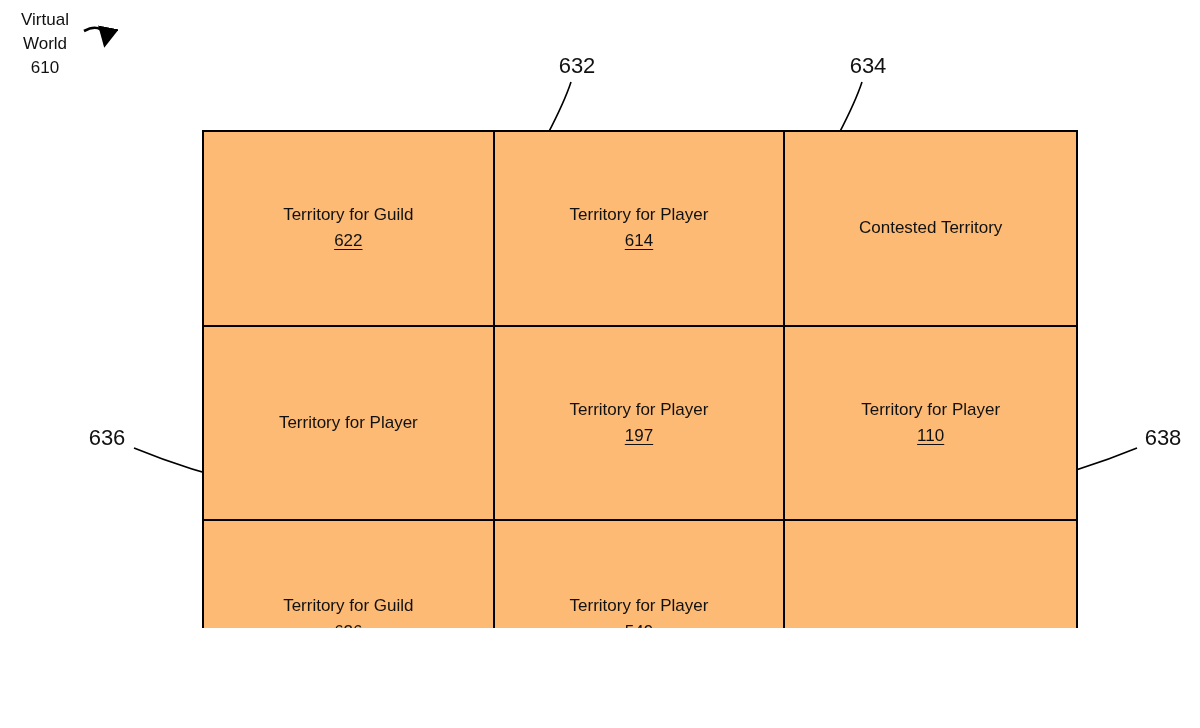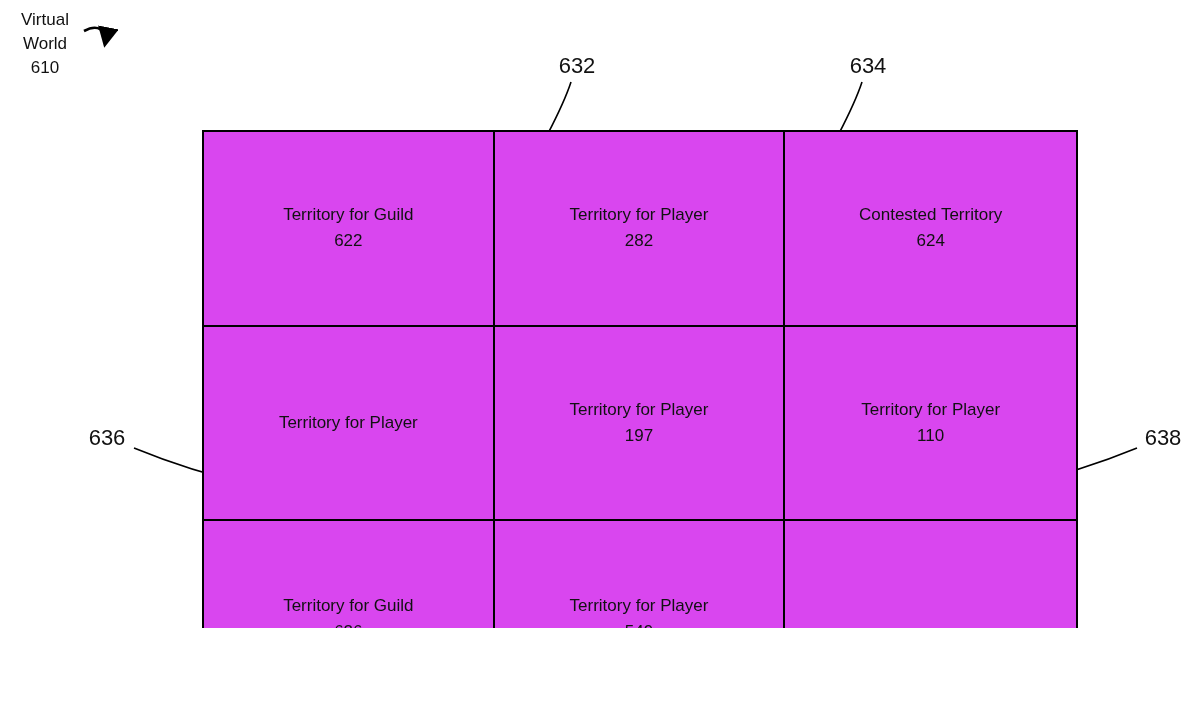--- a/index.html
+++ b/index.html
@@ -50,40 +50,41 @@
     position: absolute;
     left: 202px;
     top: 130px;
     width: 876px;
     height: 588px;
     border: 2px solid #000000;
     box-sizing: border-box;
     display: grid;
     grid-template-columns: 1fr 1fr 1fr;
     grid-template-rows: 1fr 1fr 1fr;
-    background: #d946ef;
+    background: #fdba74;
   }
   .grid-cell {
     border-right: 2px solid #000000;
     border-bottom: 2px solid #000000;
     display: flex;
     align-items: center;
     justify-content: center;
     box-sizing: border-box;
     padding: 6px 28px;
   }
   .grid-cell.col-last { border-right: none; }
   .grid-cell.row-last { border-bottom: none; }
   .cell-inner {
     text-align: center;
     font-size: 17px;
     line-height: 26px;
     color: #111111;
   }
   .cell-ref {
+    text-decoration: underline;
     text-underline-offset: 3px;
   }
 </style>
 </head>
 <body>
 
 <div class="canvas">
 
   <svg class="svg-overlay" viewBox="0 0 1200 728" xmlns="http://www.w3.org/2000/svg">
     <defs>
@@ -114,28 +115,27 @@
     <div class="grid-cell">
       <div class="cell-inner">
         <div class="cell-name">Territory for Guild</div>
         <div class="cell-ref">622</div>
       </div>
     </div>
 
     <div class="grid-cell">
       <div class="cell-inner">
         <div class="cell-name">Territory for Player</div>
-        <div class="cell-ref">282</div>
+        <div class="cell-ref">614</div>
       </div>
     </div>
 
     <div class="grid-cell col-last">
       <div class="cell-inner">
         <div class="cell-name">Contested Territory</div>
-        <div class="cell-ref">624</div>
       </div>
     </div>
 
     <div class="grid-cell">
       <div class="cell-inner">
         <div class="cell-name">Territory for Player</div>
       </div>
     </div>
 
     <div class="grid-cell">

